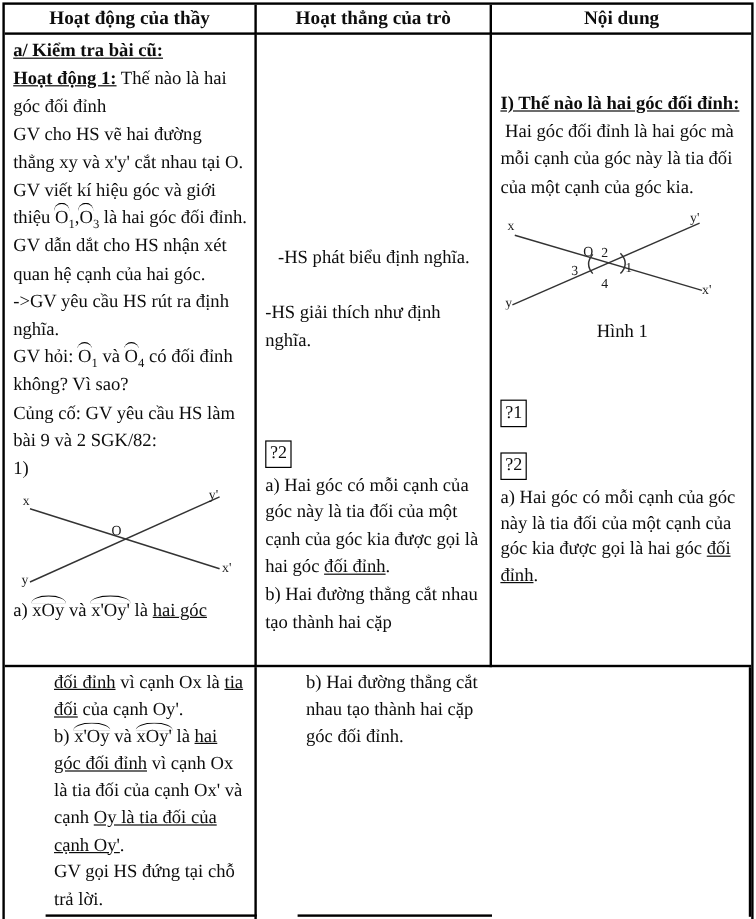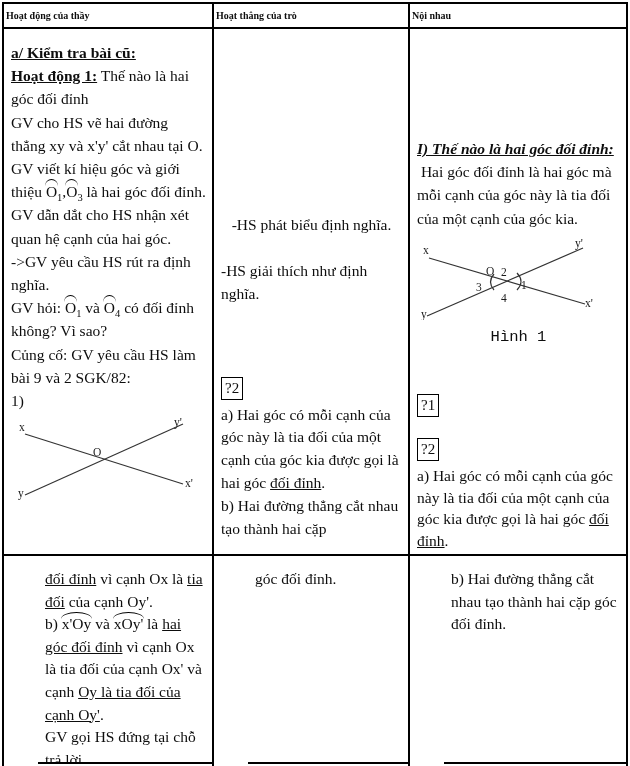--- a/index.html
+++ b/index.html
@@ -12,93 +12,94 @@
   .page { position:relative; width:630px; height:766px; overflow:hidden; background:#fff; }
   .tbl {
     position:absolute; left:2px; top:2px; width:626px; height:830px;
     display:grid;
     grid-template-columns:210px 196px 216px;
     grid-template-rows:25px 527px 208px 1fr;
     border:2px solid #000;
   }
   .c {
     border-right:2px solid #000; border-bottom:2px solid #000;
-    padding:12px 6px 0 7px; overflow:hidden;
+    padding:2px 6px 0 7px; overflow:hidden;
     font-size:15.5px; line-height:23.2px;
   }
   .c.lastcol { border-right:none; }
   .c.lastrow { border-bottom:none; }
   .hdr {
-    text-align:left; font-weight:bold; padding:1px 2px;
-    line-height:21px; font-size:10px; overflow:hidden;
+    text-align:center; font-weight:bold; padding:1px 2px;
+    line-height:21px; font-size:16px; overflow:hidden;
   }
   p { margin:0; }
   .bu { font-weight:bold; text-decoration:underline; }
   .u  { text-decoration:underline; }
   .keepws { white-space:pre-wrap; }
   .row2cell { line-height:22.6px;margin-left:34px; }
   .pa2 { line-height:22.8px; }
   .pa3 { line-height:21.6px; }
   
   .mt-p1c2 { margin-top:172px;text-align:center; }
   .mt-p2c2 { margin-top:23px; }
   .mt-qc2  { margin-top:70px; }
   .mt-sm   { margin-top:4px; }
-  .mt-hc3  { margin-top:96px;font-style:italic; }
+  .mt-hc3  { margin-top:44px; }
   .mt-figc3{ margin-top:6px; }
   .mt-q1c3 { margin-top:44px; }
   .mt-q2c3 { margin-top:20px; }
   .mt-fig1 { margin-top:2px; }
   
   .qbox {
     display:inline-block; border:1px solid #000;
     padding:0 3px; font-size:15px; line-height:21px;
   }
   
   .hat { position:relative; display:inline-block; }
   .hat::before {
     content:""; position:absolute; left:-1px; right:-1px; top:-1px; height:6px;
     border-top:1.4px solid #000;
     border-radius:50% 50% 0 0 / 100% 100% 0 0;
   }
   sub { font-size:10.5px; line-height:0; }
   .figwrap { width:100%; }
-  .figcap { text-align:center;font-family:Liberation Mono, monospace; }
+  .figcap { text-align:center; }
   svg text { font-family:"Liberation Serif","DejaVu Serif",serif; font-size:11.5px; fill:#1a1a1a; }
   svg line, svg path { stroke:#333; stroke-width:1.2; fill:none; }
 </style>
 </head>
 <body>
 
 <div class="page">
   <div class="tbl">
 
     <div class="c hdr">Hoạt động của thầy</div>
     <div class="c hdr">Hoạt thẳng của trò</div>
-    <div class="c hdr lastcol">Nội nhau</div>
+    <div class="c hdr lastcol">Nội dung</div>
 
     <div class="c">
       <p><span class="bu">a/ Kiểm tra bài cũ:</span></p>
       <p><span class="bu">Hoạt động 1:</span><span class="keepws"> Thế nào là hai góc đối đỉnh</span></p>
       <p><span>GV cho HS vẽ hai đường thẳng xy và x'y' cắt nhau tại O. GV viết kí hiệu góc và giới thiệu </span><span class="hat">O</span><sub>1</sub><span>,</span><span class="hat">O</span><sub>3</sub><span> là hai góc đối đỉnh. GV dẫn dắt cho HS nhận xét quan hệ cạnh của hai góc.</span></p>
       <p><span>-&gt;GV yêu cầu HS rút ra định nghĩa.</span></p>
       <p><span>GV hỏi: </span><span class="hat">O</span><sub>1</sub><span> và </span><span class="hat">O</span><sub>4</sub><span> có đối đỉnh không? Vì sao?</span></p>
       <p><span>Củng cố: GV yêu cầu HS làm bài 9 và 2 SGK/82:</span></p>
       <p>1)</p>
       <div class="figwrap mt-fig1">
         <svg width="196" height="86" viewBox="0 0 196 86">
           <line x1="14" y1="20" x2="172" y2="70"></line>
           <line x1="14" y1="81" x2="172" y2="10"></line>
           <text x="8" y="17">x</text>
           <text x="163" y="12">y'</text>
           <text x="7" y="83">y</text>
           <text x="174" y="73">x'</text>
           <text x="82" y="42">O</text>
         </svg>
       </div>
+      <p><span>a) </span><span class="hat">xOy</span><span> và </span><span class="hat">x'Oy'</span><span> là </span><span class="u">hai góc</span></p>
     </div>
 
     <div class="c">
       <p class="mt-p1c2">-HS phát biểu định nghĩa.</p>
       <p class="mt-p2c2">-HS giải thích như định nghĩa.</p>
       <div class="mt-qc2"><span class="qbox">?2</span></div>
       <p class="mt-sm pa2"><span>a) Hai góc có mỗi cạnh của góc này là tia đối của một cạnh của góc kia được gọi là hai góc </span><span class="u">đối đỉnh</span><span>.</span></p>
       <p class="pa2">b) Hai đường thẳng cắt nhau tạo thành hai cặp</p>
     </div>
 
@@ -127,23 +128,20 @@
       <div class="mt-q2c3"><span class="qbox">?2</span></div>
       <p class="mt-sm pa3"><span>a) Hai góc có mỗi cạnh của góc này là tia đối của một cạnh của góc kia được gọi là hai góc </span><span class="u">đối đỉnh</span><span>.</span></p>
     </div>
 
     <div class="c row2cell">
       <p><span class="u">đối đỉnh</span><span> vì cạnh Ox là </span><span class="u">tia đối</span><span> của cạnh Oy'.</span></p>
       <p><span>b) </span><span class="hat">x'Oy</span><span> và </span><span class="hat">xOy'</span><span> là </span><span class="u">hai góc đối đỉnh</span><span> vì cạnh Ox là tia đối của cạnh Ox' và cạnh </span><span class="u">Oy là tia đối của cạnh Oy'</span><span>.</span></p>
       <p>GV gọi HS đứng tại chỗ trả lời.</p>
     </div>
 
-    <div class="c row2cell">
-      <p>góc đối đỉnh.</p>
-    </div>
 
     <div class="c row2cell lastcol">
       <p>b) Hai đường thẳng cắt nhau tạo thành hai cặp góc đối đỉnh.</p>
     </div>
 
     <div class="c lastrow"></div>
     <div class="c lastrow"></div>
     <div class="c lastrow lastcol"></div>
 
   </div>

